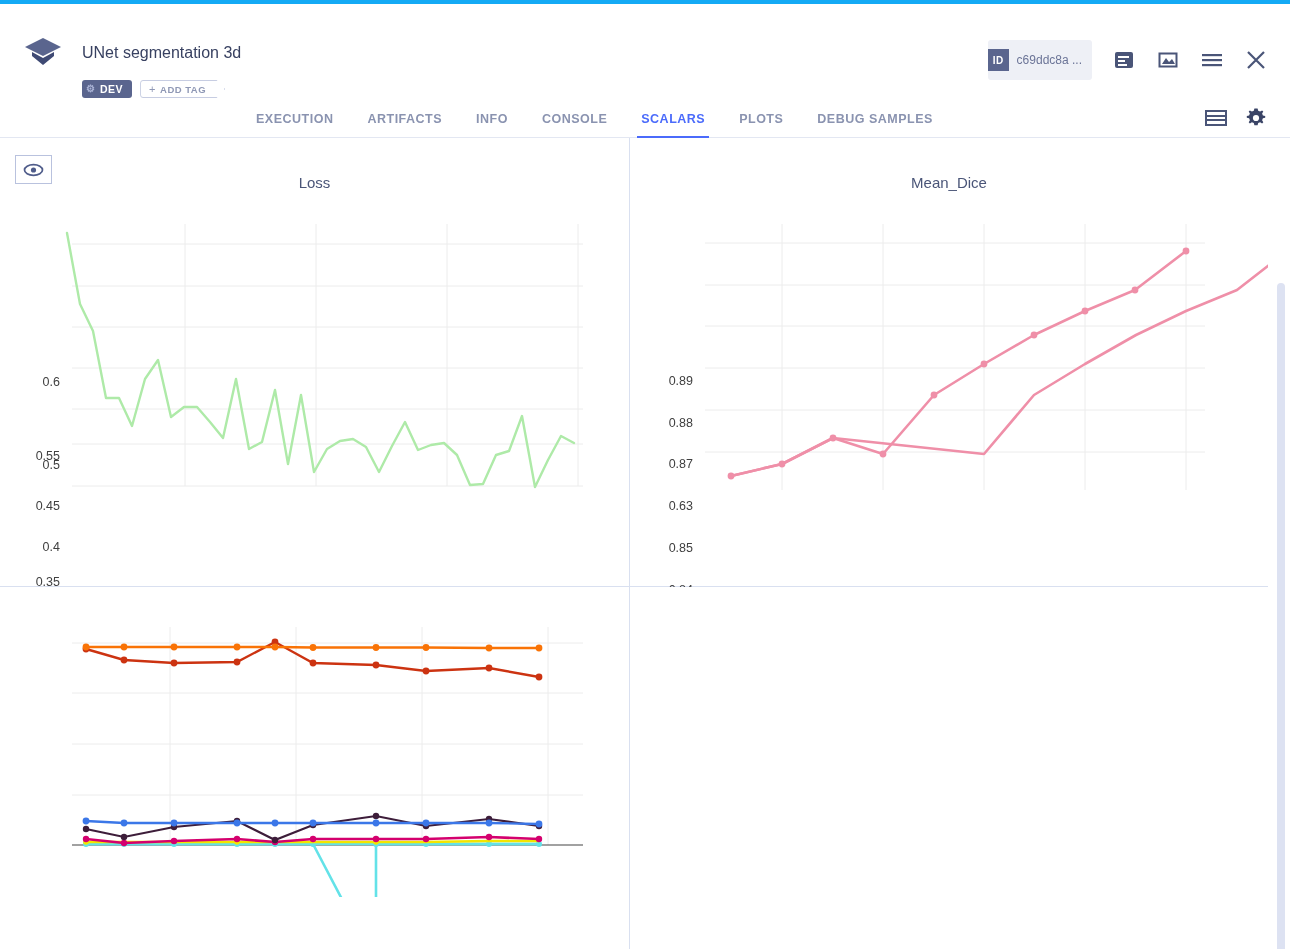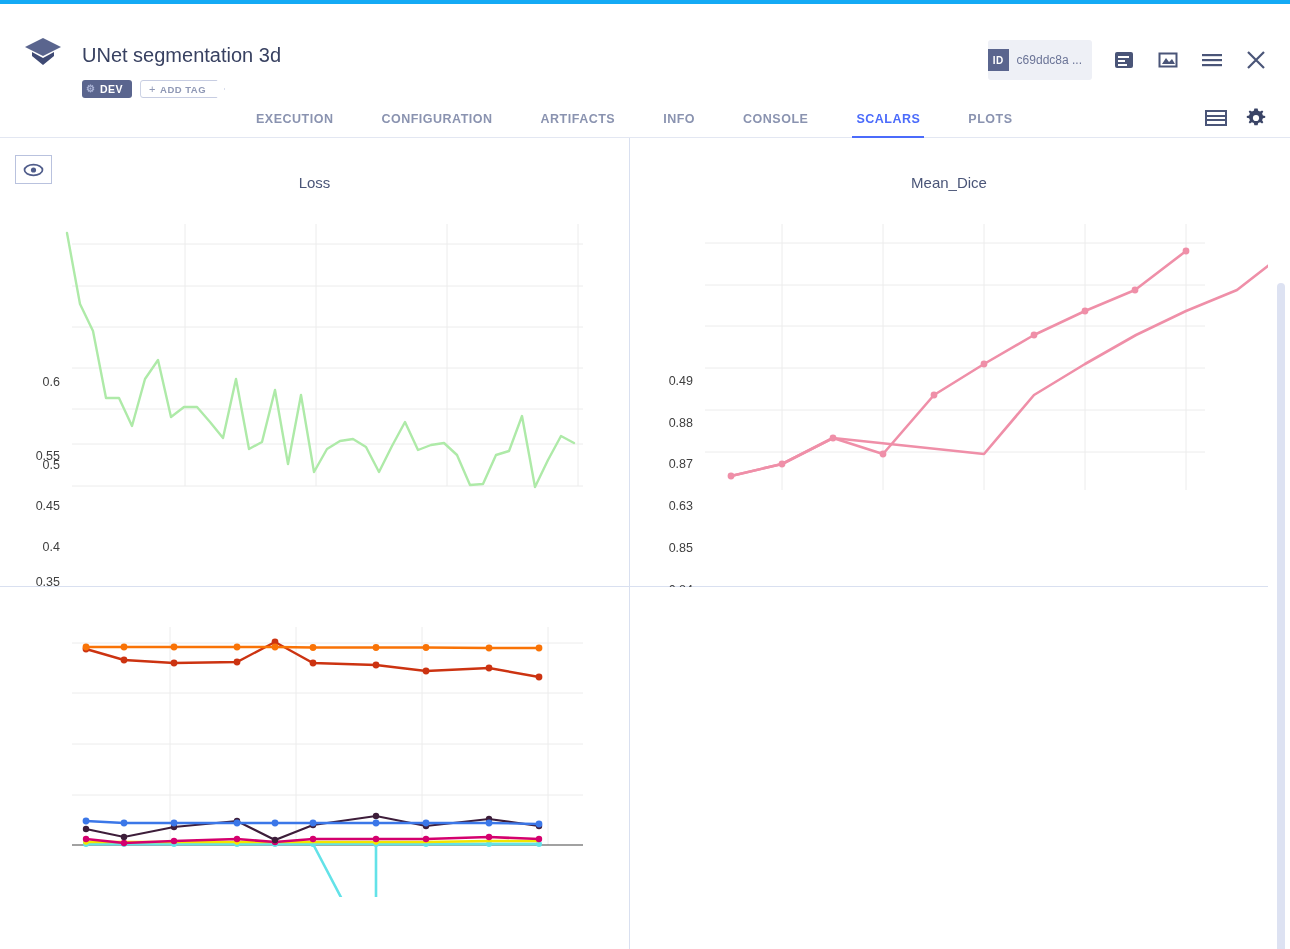--- a/index.html
+++ b/index.html
@@ -25,21 +25,21 @@
     color: #fff; font-size: 11.5px; font-weight: bold; letter-spacing: .6px;
   }
 
   
   .header { position: absolute; top: 4px; left: 0; width: 1290px; height: 96px; background:#fff; }
   .logo {
     position: absolute; left: 20px; top: 27px; width: 46px; height: 46px;
   }
   .exp-title {
     position: absolute; left: 82px; top: 40px;
-    font-size: 20px; color: #384161;
+    font-size: 16px; color: #384161;
   }
   .tagrow { position: absolute; left: 82px; top: 76px; display: flex; align-items: center; gap: 8px; }
   .tag-dev {
     height: 18px; background: #5a658e; color: #fff;
     font-size: 10.5px; font-weight: bold; letter-spacing: .5px;
     border-radius: 3px; display:flex; align-items:center; padding: 0 9px 0 18px;
     position: relative;
   }
   .tag-dev .gearlet {
     position: absolute; left: 4px; top: 4px; width: 10px; height: 10px;
@@ -65,21 +65,21 @@
     padding: 0 5px; height: 22px; display: flex; align-items: center; letter-spacing: .4px;
   }
   .id-chip .idval { color: #6b7497; font-size: 12px; padding: 0 10px 0 8px; }
   .hicon { width: 24px; height: 24px; color: #4a5578; display:flex; align-items:center; justify-content:center; cursor:pointer; }
 
   
   .tabbar {
     position: absolute; top: 100px; left: 0; width: 1290px; height: 38px;
     border-bottom: 1px solid #e3e7f2; background:#fff;
   }
-  .tabs { position: absolute; left: 240px; top: 0; display: flex; gap: 16px; height: 38px; }
+  .tabs { position: absolute; left: 240px; top: 0; display: flex; gap: 2px; height: 38px; }
   .tab {
     font-size: 12.5px; font-weight: bold; letter-spacing: .5px;
     color: #8a93b0; padding: 0 16px; height: 38px; display: flex; align-items: center;
     cursor: pointer; position: relative; white-space: nowrap;
   }
   .tab.active { color: #4b6bfb; }
   .tab.active::after {
     content: ""; position: absolute; left: 12px; right: 12px; bottom: 0; height: 2.5px; background: #4b6bfb;
   }
   .tabbar-right { position: absolute; right: 22px; top: 6px; display: flex; align-items: center; gap: 16px; }
@@ -182,26 +182,26 @@
         <svg width="24" height="24" viewBox="0 0 24 24">
             <path d="M4 4 L20 20 M20 4 L4 20" stroke="#4a5578" stroke-width="2.2" fill="none"></path>
           </svg>
       </div>
     </div>
   </div>
 
   <div class="tabbar">
     <div class="tabs">
       <div class="tab">EXECUTION</div>
-      <div class="tab">CONFIGURATION</div>
       <div class="tab">ARTIFACTS</div>
       <div class="tab">INFO</div>
       <div class="tab">CONSOLE</div>
       <div class="tab active">SCALARS</div>
       <div class="tab">PLOTS</div>
+      <div class="tab">DEBUG SAMPLES</div>
     </div>
     <div class="tabbar-right">
       <div class="hicon">
         <svg width="24" height="20" viewBox="0 0 24 20">
             <rect x="2" y="3" width="20" height="14" fill="none" stroke="#4a5578" stroke-width="2"></rect>
             <rect x="3" y="7" width="18" height="2" fill="#4a5578"></rect>
             <rect x="3" y="11" width="18" height="2" fill="#4a5578"></rect>
           </svg>
       </div>
       <div class="hicon">
@@ -297,21 +297,21 @@
             <circle cx="253" cy="316" r="3.4"></circle>
             <circle cx="304" cy="257" r="3.4"></circle>
             <circle cx="354" cy="226" r="3.4"></circle>
             <circle cx="404" cy="197" r="3.4"></circle>
             <circle cx="455" cy="173" r="3.4"></circle>
             <circle cx="505" cy="152" r="3.4"></circle>
             <circle cx="556" cy="113" r="3.4"></circle>
           </g>
         </svg>
 
-        <div class="tick ytick" style="left:0px; top:236px; width:63px;">0.49</div>
+        <div class="tick ytick" style="left:0px; top:236px; width:63px;">0.89</div>
         <div class="tick ytick" style="left:0px; top:278px; width:63px;">0.88</div>
         <div class="tick ytick" style="left:0px; top:319px; width:63px;">0.87</div>
         <div class="tick ytick" style="left:0px; top:361px; width:63px;">0.63</div>
         <div class="tick ytick" style="left:0px; top:403px; width:63px;">0.85</div>
         <div class="tick ytick" style="left:0px; top:445px; width:63px;">0.84</div>
 
         <div class="tick" style="left:148px; top:491px;">2</div>
         <div class="tick" style="left:249px; top:491px;">4</div>
         <div class="tick" style="left:350px; top:491px;">6</div>
         <div class="tick" style="left:451px; top:491px;">8</div>

